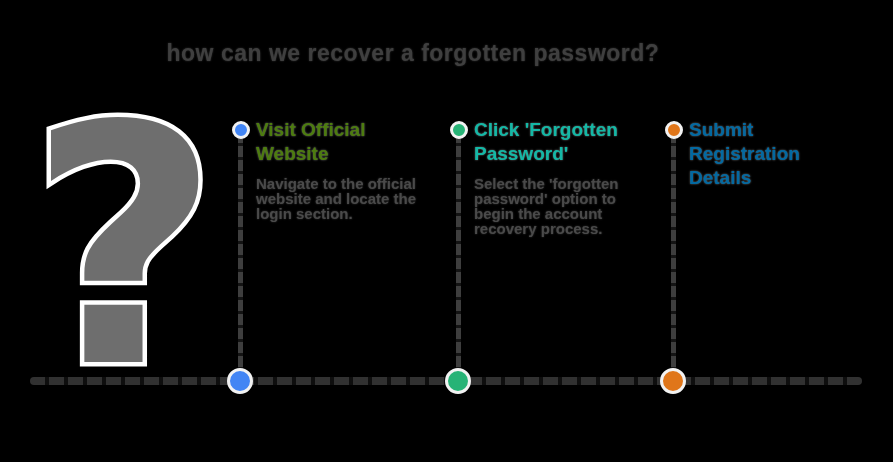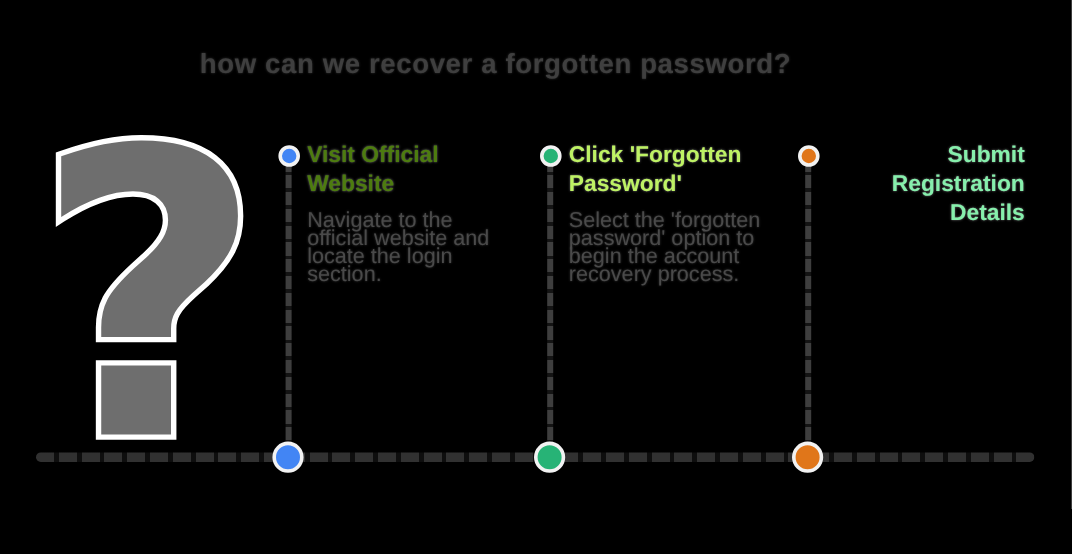--- a/index.html
+++ b/index.html
@@ -75,24 +75,25 @@
     width:165px;
     font-size:19px;
     line-height:24px;
     font-weight:bold;
     text-shadow:0 0 2px rgba(185,185,185,0.65);
   }
   .step-desc{
     position:relative;
     margin:0 0 0 24px;
     width:168px;
-    font-size:18px;
+    font-size:15px;
     line-height:15px;
     color:#4a4a4a;
     text-shadow:0 0 2px rgba(140,140,140,0.4);
+    font-weight:bold;
   }
   .step-3 .step-desc{width:160px;}
 </style>
 </head>
 <body>
 
 <div class="stage" style="background: rgb(0, 0, 0);">
 
   <div class="main-title">how can we recover a forgotten password?</div>
 
@@ -111,23 +112,23 @@
   <div class="step step-1">
     <div class="top-dot" style="background: rgb(66, 133, 244);"></div>
     <div class="connector"></div>
     <div class="step-title" style="color: #4d7c0f;">Visit Official Website</div>
     <div class="step-desc">Navigate to the official website and locate the login section.</div>
   </div>
 
   <div class="step step-2">
     <div class="top-dot" style="background: rgb(39, 179, 118);"></div>
     <div class="connector"></div>
-    <div class="step-title" style="color: #bef264;">Click 'Forgotten Password'</div>
+    <div class="step-title" style="color: #14b8a6;">Click 'Forgotten Password'</div>
     <div class="step-desc">Select the 'forgotten password' option to begin the account recovery process.</div>
   </div>
 
   <div class="step step-3">
     <div class="top-dot" style="background: rgb(224, 118, 26);"></div>
     <div class="connector"></div>
-    <div class="step-title" style="color: #86efac; text-align: right;">Submit Registration Details</div>
+    <div class="step-title" style="color: #0369a1;">Submit Registration Details</div>
   </div>
 
 </div>
 
 </body></html>

